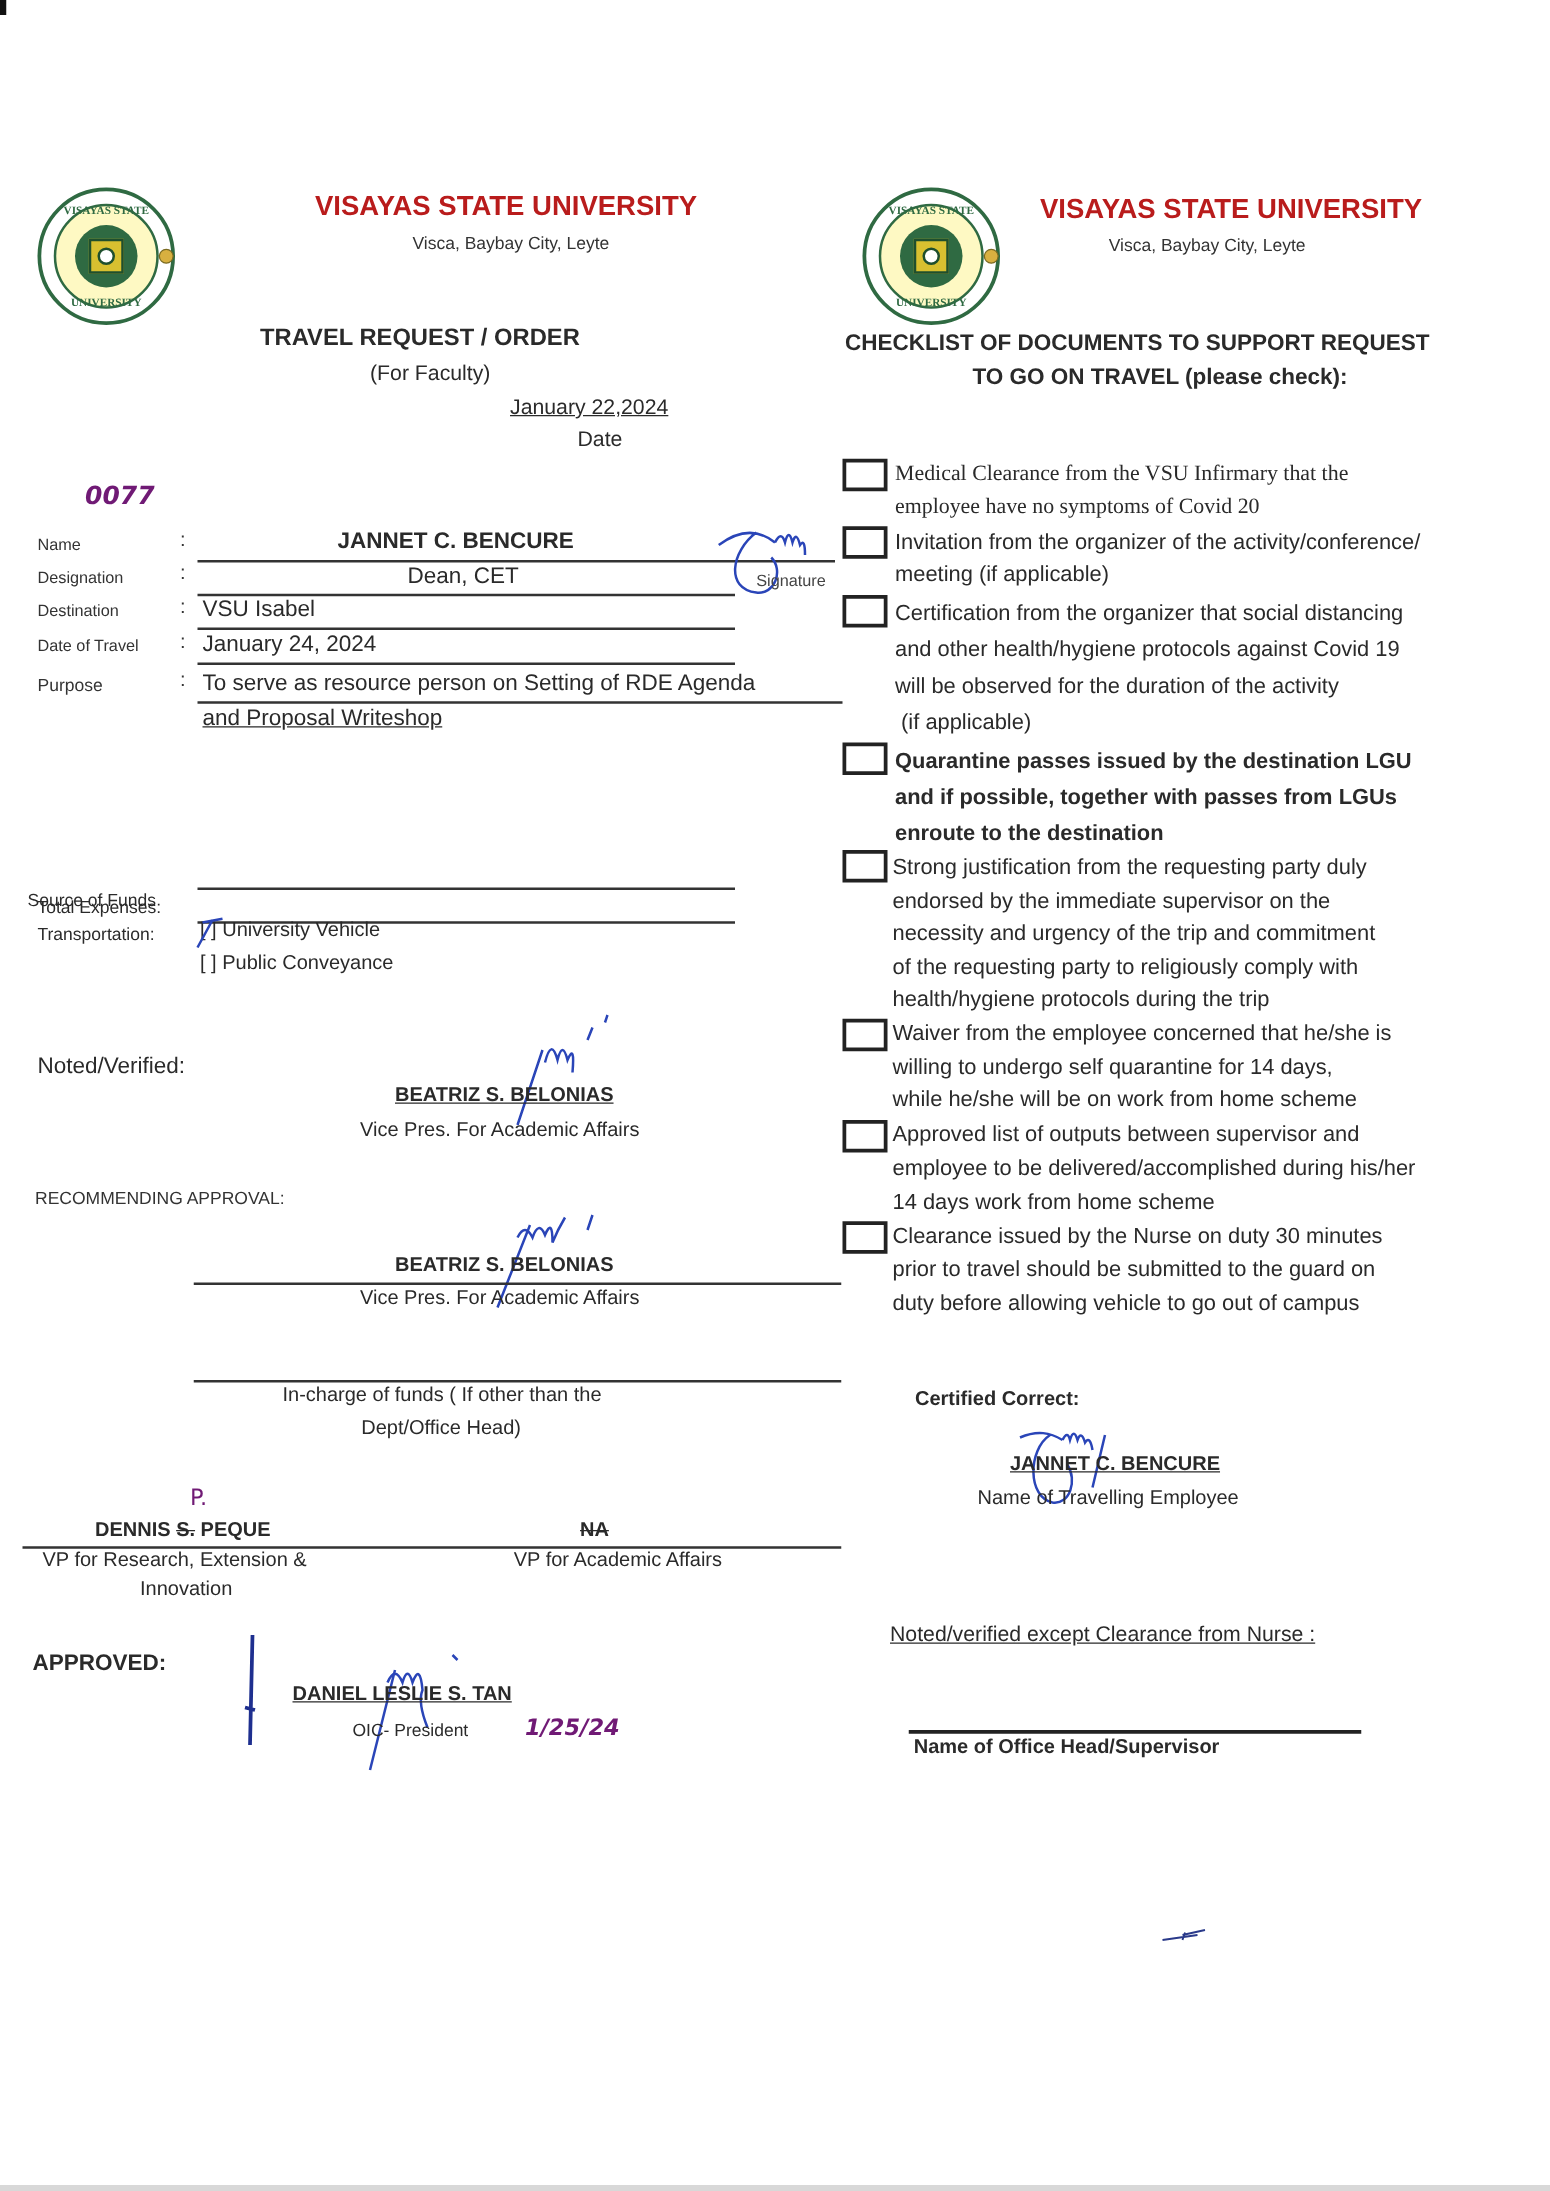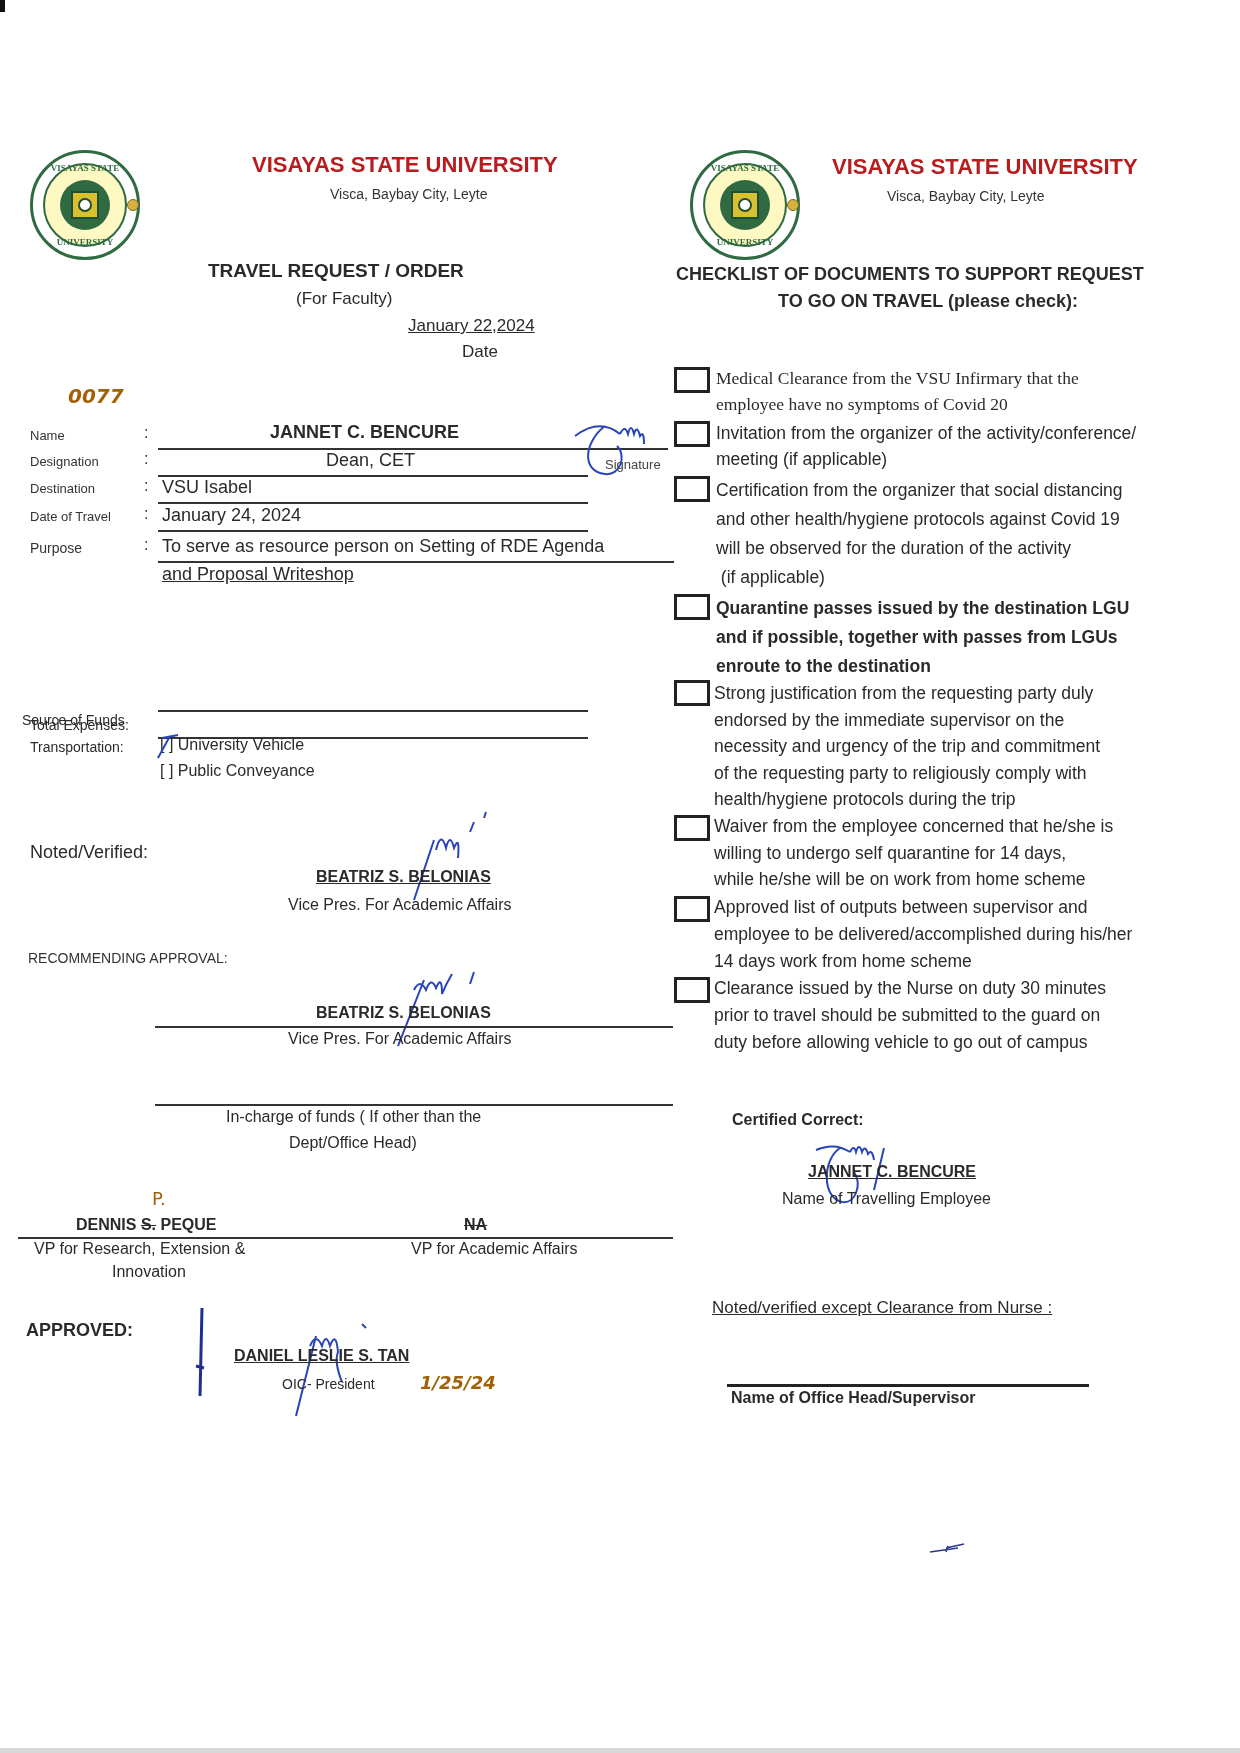--- a/index.html
+++ b/index.html
@@ -23,21 +23,21 @@
   .h-addr { font-size:14px; color:#333; white-space:nowrap; }
   .bold18 { font-weight:bold; font-size:19px; white-space:nowrap; }
   .t17 { font-size:17px; white-space:nowrap; }
   .t14 { font-size:14px; white-space:nowrap; }
   .t13 { font-size:13px; white-space:nowrap; }
   .t16 { font-size:16px; white-space:nowrap; }
   .lbl { font-size:13px; color:#333; white-space:nowrap; }
   .line { background:#333; height:2px; }
   .u { text-decoration:underline; }
   .b { font-weight:bold; }
-  .ink { color:#a16207; font-family:"DejaVu Sans", sans-serif; font-style:italic; }
+  .ink { color:#701a75; font-family:"DejaVu Sans", sans-serif; font-style:italic; }
   .chk { width:36px; height:26px; border:3px solid #222; box-sizing:border-box; background:#fff; }
   .chk-text { font-size:17.5px; line-height:25.5px; color:#2a2a2a; white-space:nowrap; }
   .sig { position:absolute; }
 </style>
 </head>
 <body>
 
 <div class="abs corner"></div>
 
 <div>

